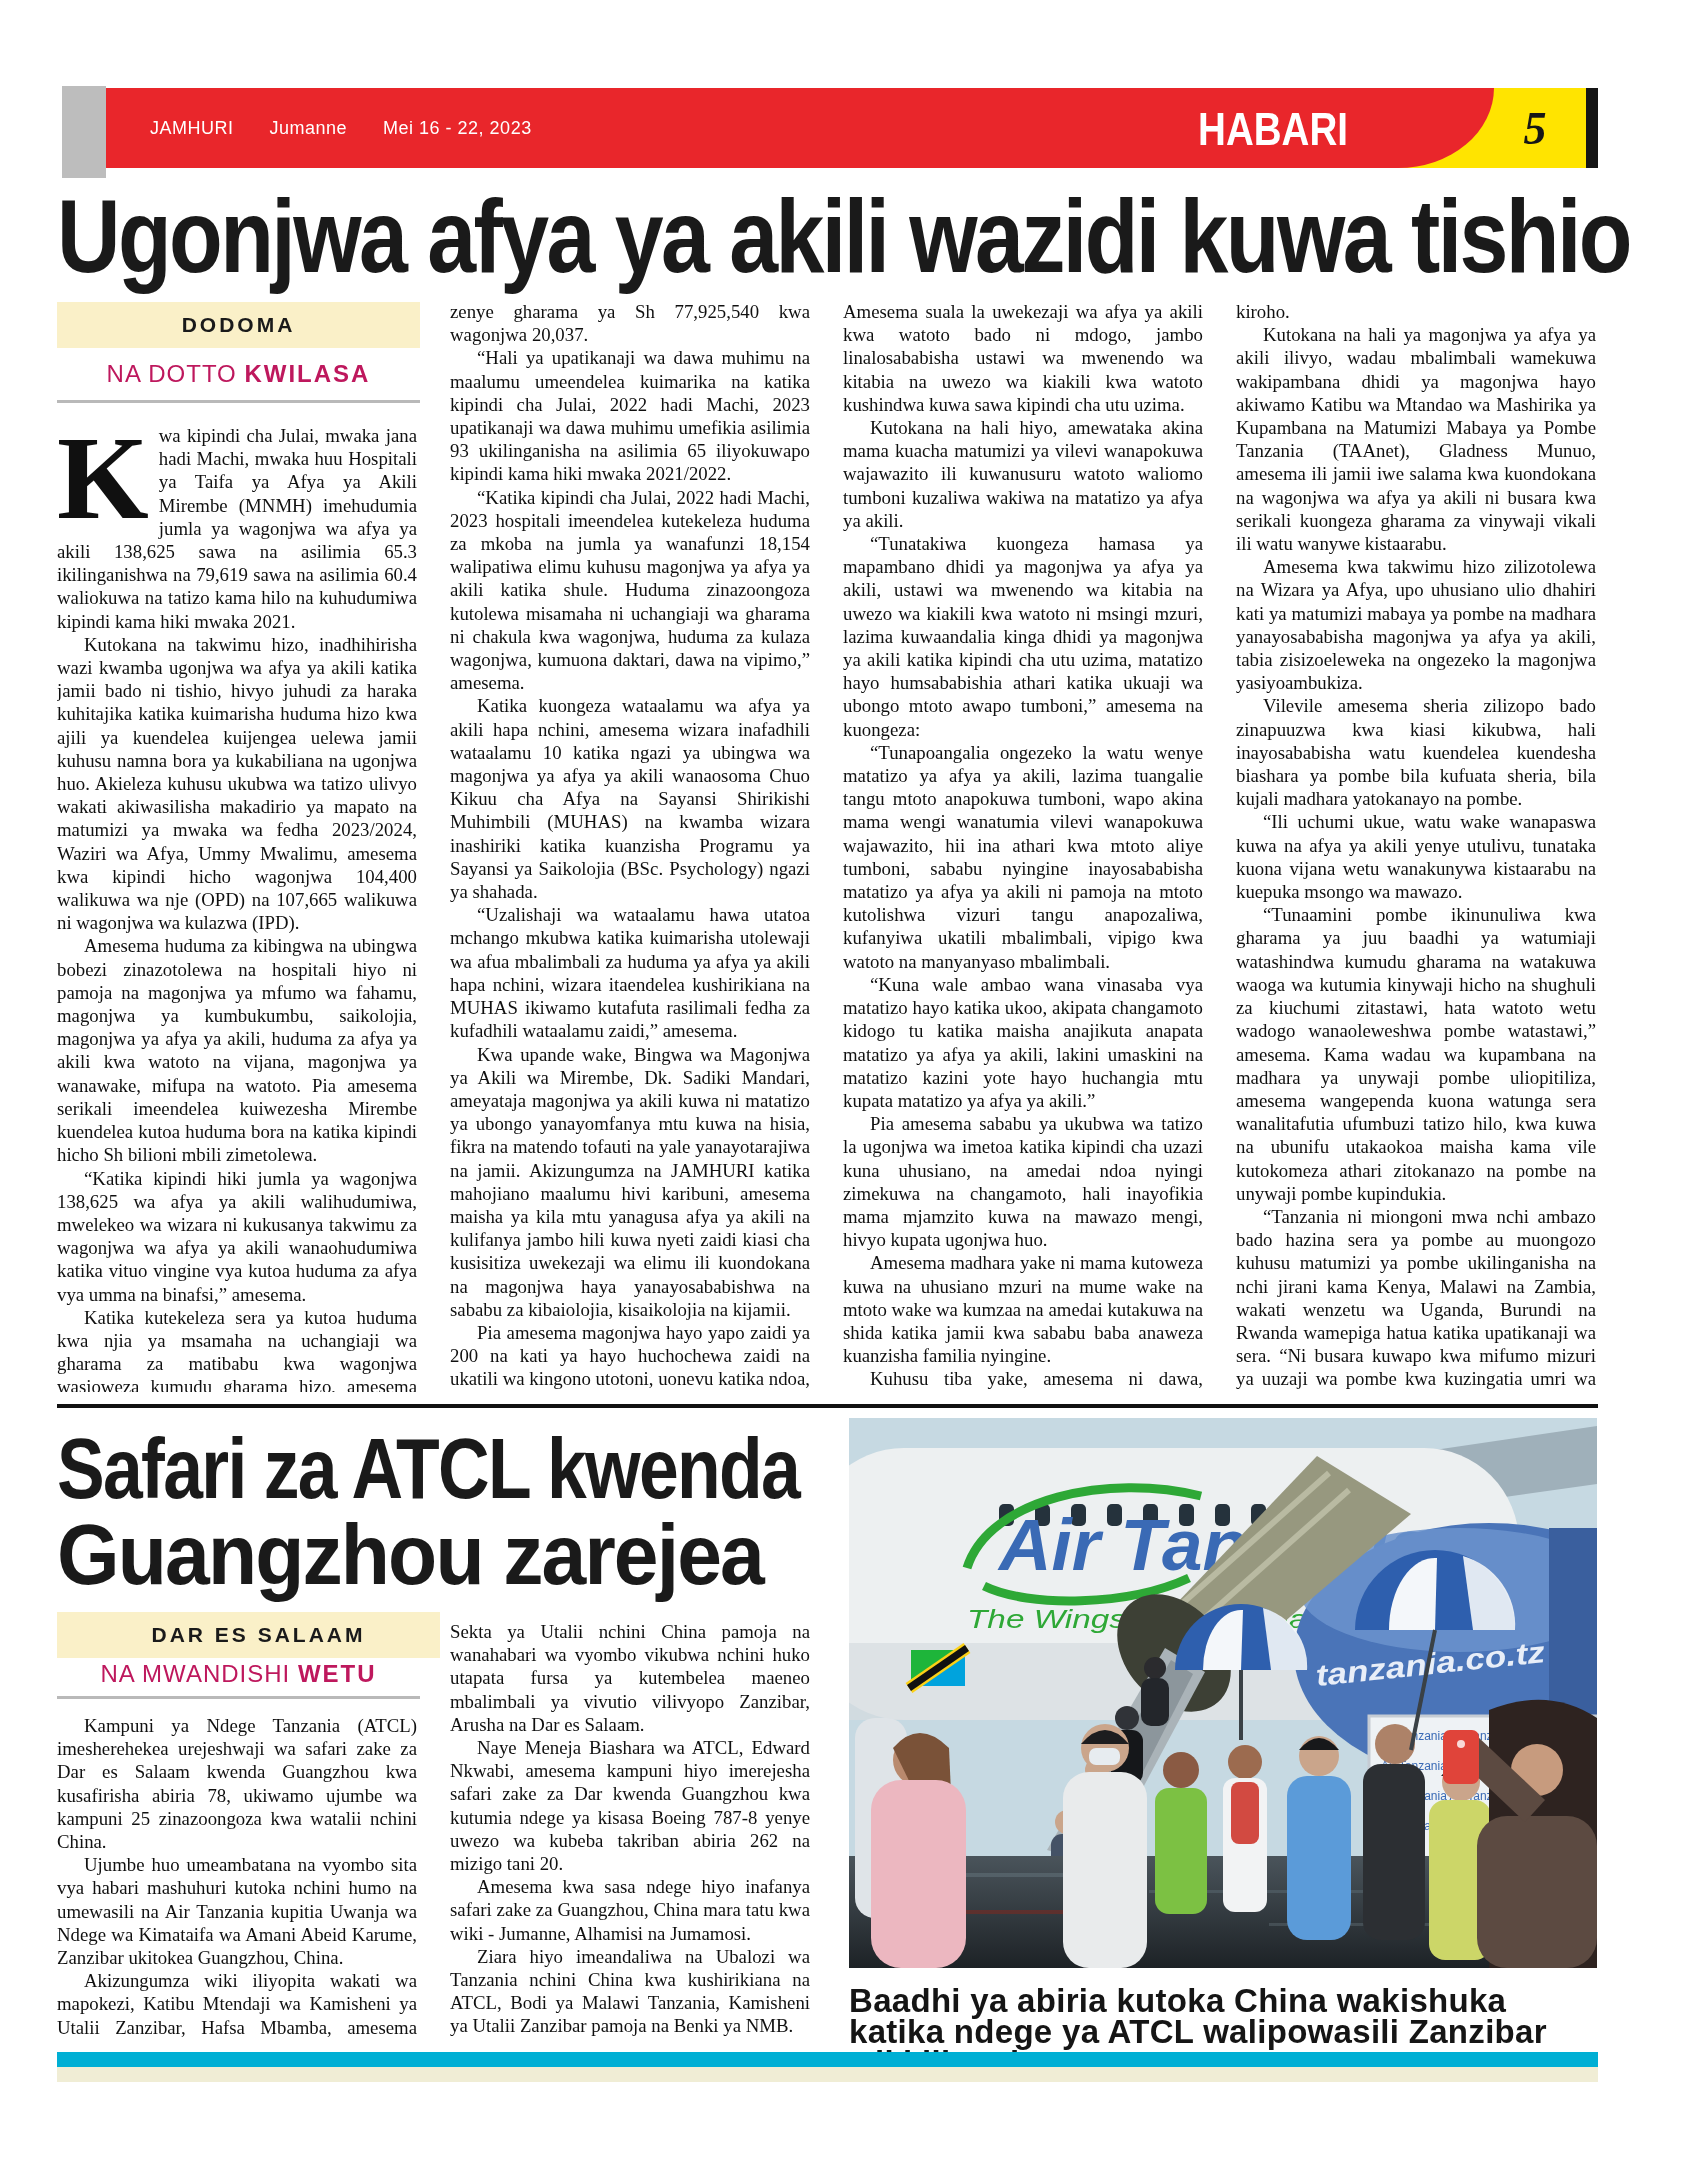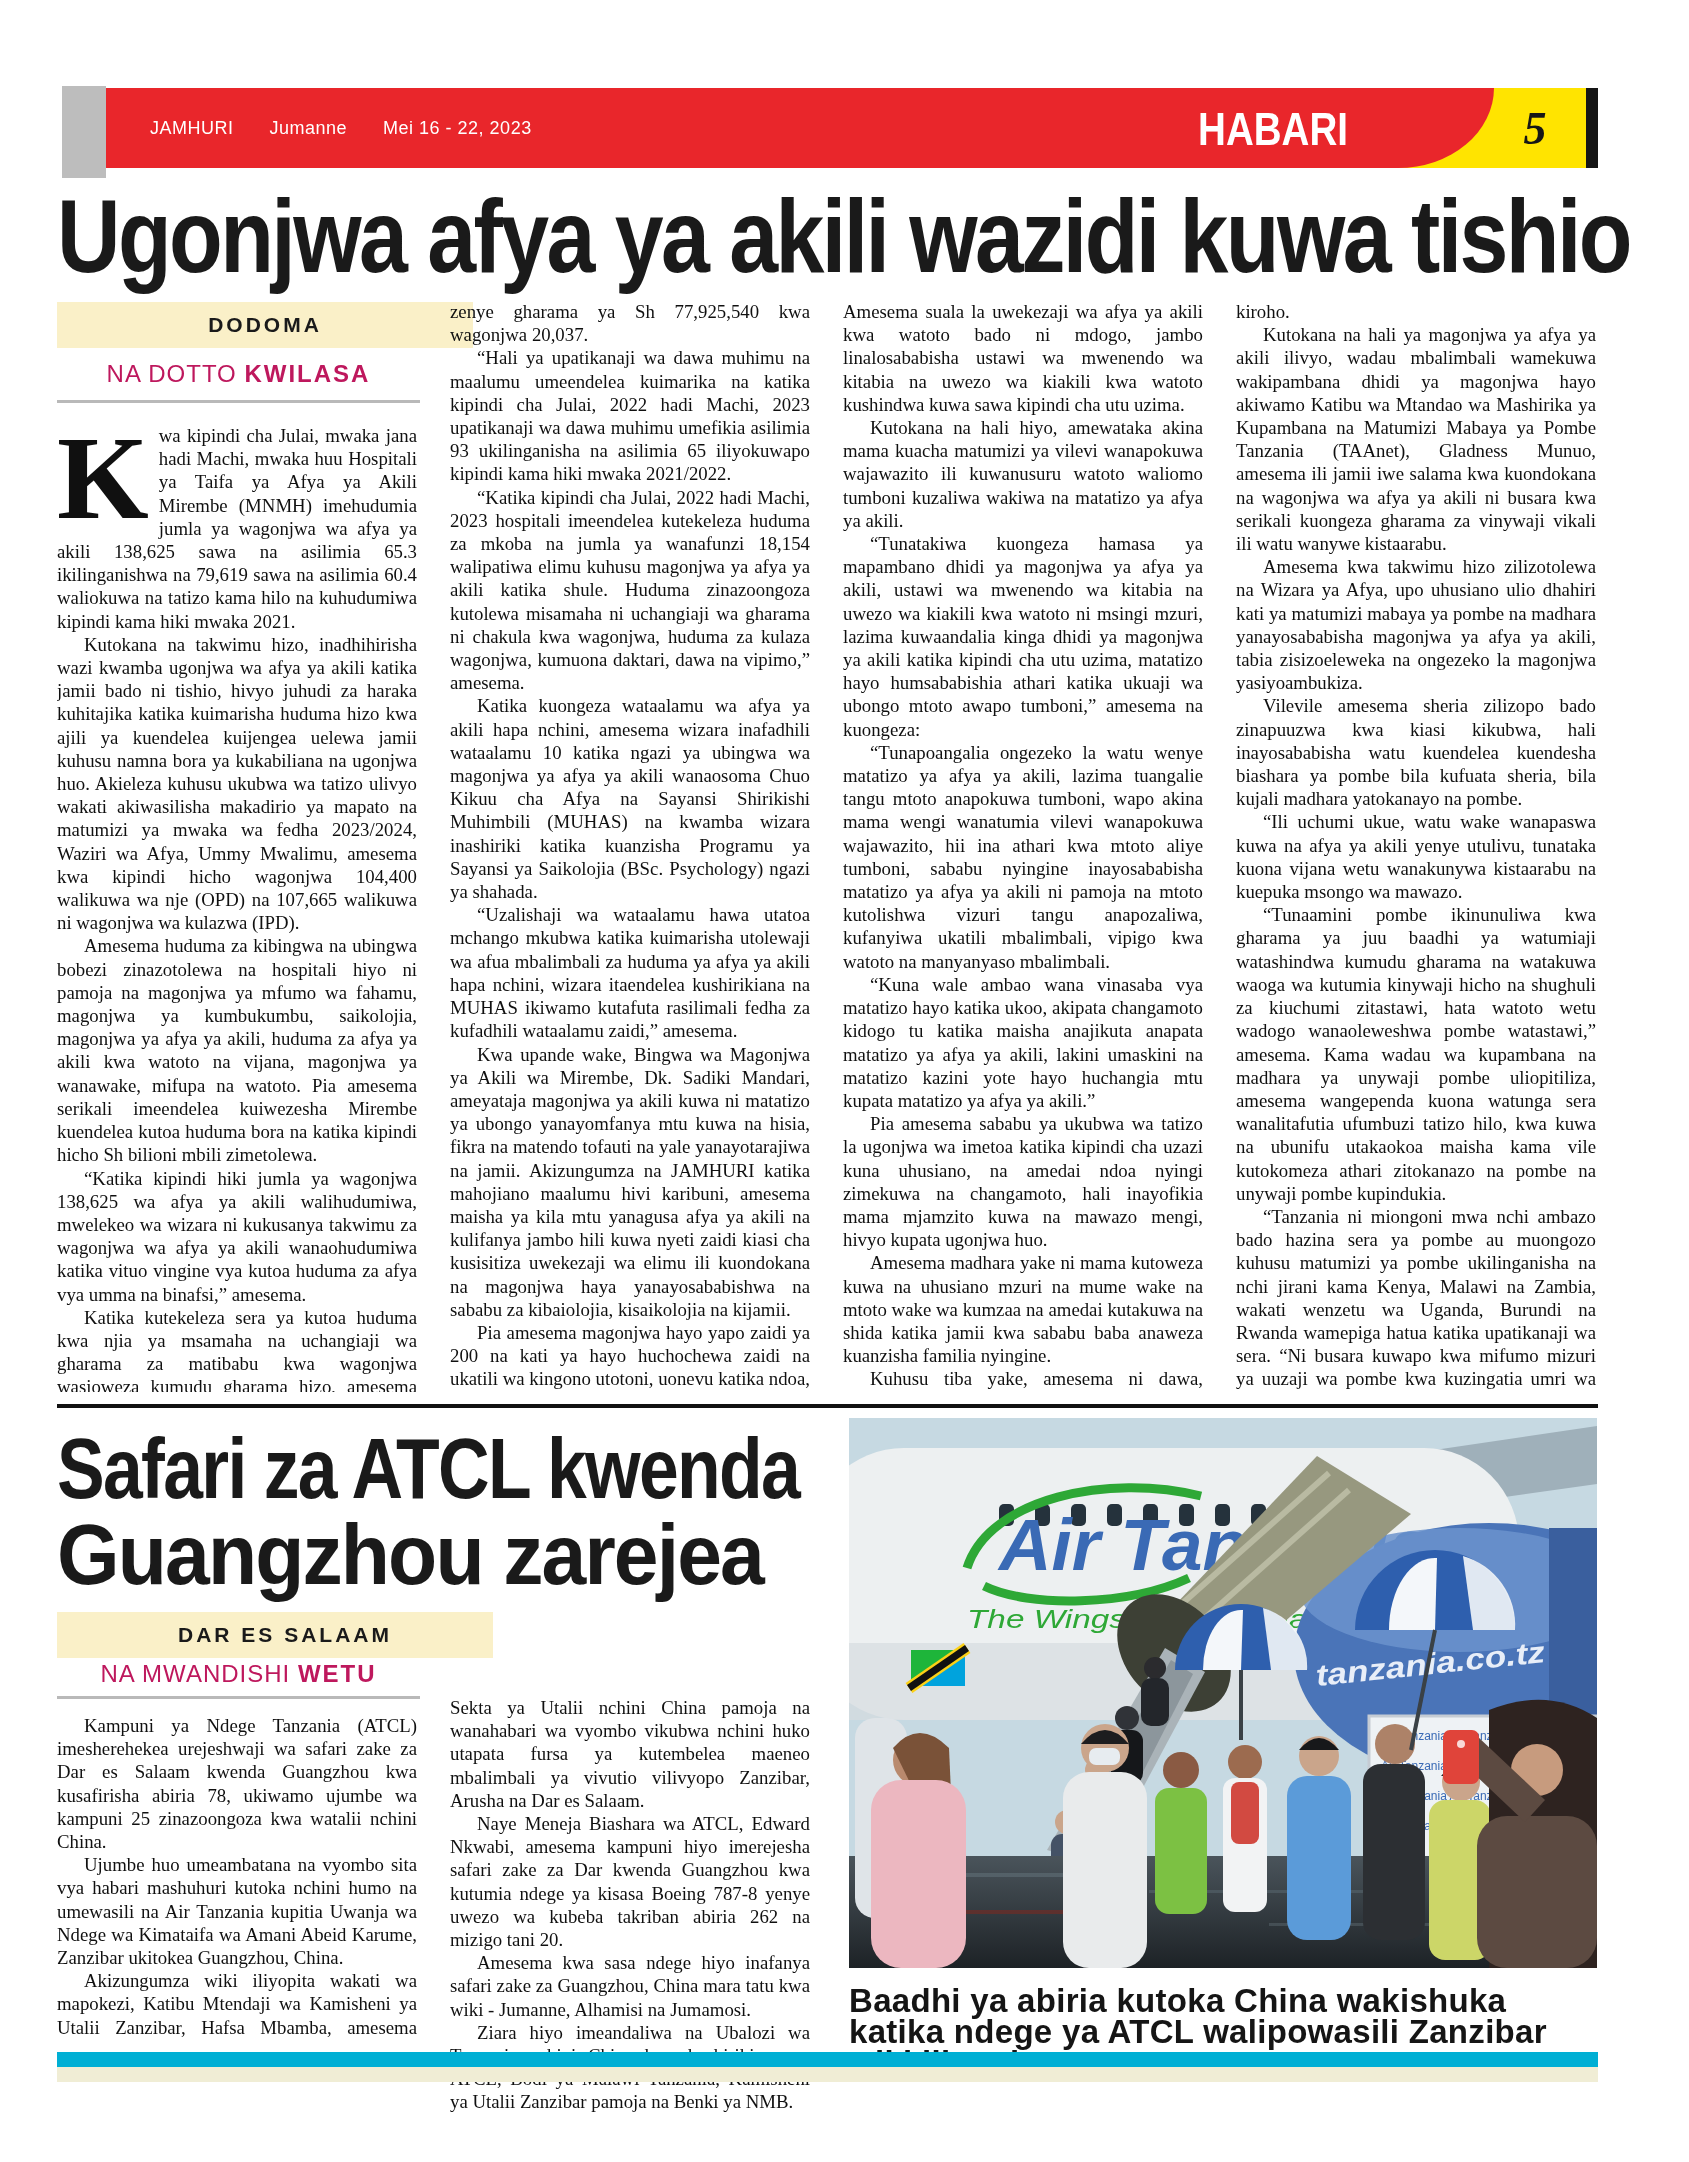--- a/index.html
+++ b/index.html
@@ -22,21 +22,21 @@
           font-weight:bold;font-size:47px;transform:scaleX(.82);}
   .pagenum{left:1498px;top:88px;width:74px;height:80px;display:flex;align-items:center;
            justify-content:center;font-family:"Liberation Serif",serif;
            font-weight:bold;font-style:italic;font-size:46px;color:#161616;}
 
   
   .headline-svg{position:absolute;overflow:visible;}
   .headline-svg text{font-family:"Liberation Sans",sans-serif;font-weight:bold;fill:#1a1a1a;}
 
   
-  .kicker{position:absolute;width:416px;height:46px;background:#faf0c8;display:flex;
+  .kicker{position:absolute;width:363px;height:46px;background:#faf0c8;display:flex;
           align-items:center;justify-content:center;font-family:"Liberation Sans",sans-serif;
           font-weight:bold;font-size:21px;letter-spacing:3px;color:#1a1a1a;}
   .byline{position:absolute;width:363px;text-align:center;font-family:"Liberation Sans",sans-serif;
           font-size:24px;letter-spacing:1px;color:#be185d;}
   .byline .bname{font-weight:bold;letter-spacing:2px;}
   .bylinerule{position:absolute;width:363px;height:3px;background:#b9b9b9;}
 
   
   .col{position:absolute;width:360px;text-align:justify;font-size:18.8px;
        line-height:23.2px;overflow:hidden;color:#101010;}
@@ -132,21 +132,21 @@
   <div class="byline" style="left:57px;top:1660px;">
     <span>NA MWANDISHI </span><span class="bname">WETU</span>
   </div>
   <div class="bylinerule" style="left:57px;top:1696px;"></div>
 
   <div class="col" style="left:57px;top:1714px;height:324px;">
       <p>Kampuni ya Ndege Tanzania (ATCL) imesherehekea urejeshwaji wa safari zake za Dar es Salaam kwenda Guangzhou kwa kusafirisha abiria 78, ukiwamo ujumbe wa kampuni 25 zinazoongoza kwa watalii nchini China.</p>
       <p>Ujumbe huo umeambatana na vyombo sita vya habari mashuhuri kutoka nchini humo na umewasili na Air Tanzania kupitia Uwanja wa Ndege wa Kimataifa wa Amani Abeid Karume, Zanzibar ukitokea Guangzhou, China.</p>
       <p>Akizungumza wiki iliyopita wakati wa mapokezi, Katibu Mtendaji wa Kamisheni ya Utalii Zanzibar, Hafsa Mbamba, amesema ujumbe huo muhimu kutoka</p>
     </div>
-  <div class="col cont" style="left:450px;top:1696px;height:420px;">
+  <div class="col cont" style="left:450px;top:1620px;height:420px;">
       <p>Sekta ya Utalii nchini China pamoja na wanahabari wa vyombo vikubwa nchini huko utapata fursa ya kutembelea maeneo mbalimbali ya vivutio vilivyopo Zanzibar, Arusha na Dar es Salaam.</p>
       <p>Naye Meneja Biashara wa ATCL, Edward Nkwabi, amesema kampuni hiyo imerejesha safari zake za Dar kwenda Guangzhou kwa kutumia ndege ya kisasa Boeing 787-8 yenye uwezo wa kubeba takriban abiria 262 na mizigo tani 20.</p>
       <p>Amesema kwa sasa ndege hiyo inafanya safari zake za Guangzhou, China mara tatu kwa wiki - Jumanne, Alhamisi na Jumamosi.</p>
       <p>Ziara hiyo imeandaliwa na Ubalozi wa Tanzania nchini China kwa kushirikiana na ATCL, Bodi ya Malawi Tanzania, Kamisheni ya Utalii Zanzibar pamoja na Benki ya NMB.</p>
     </div>
 
   <div class="photo">
     <svg width="748" height="550" viewBox="0 0 748 550">
       <defs>
         <linearGradient id="wetg" x1="0" y1="0" x2="0" y2="1">

